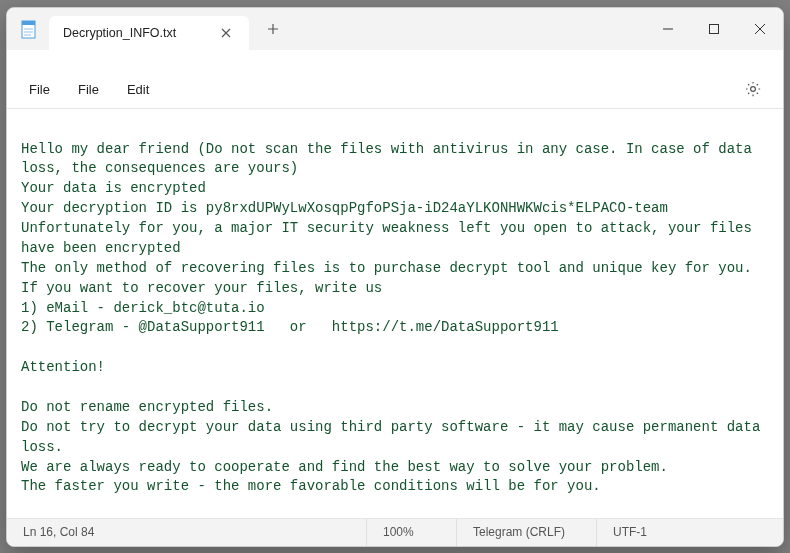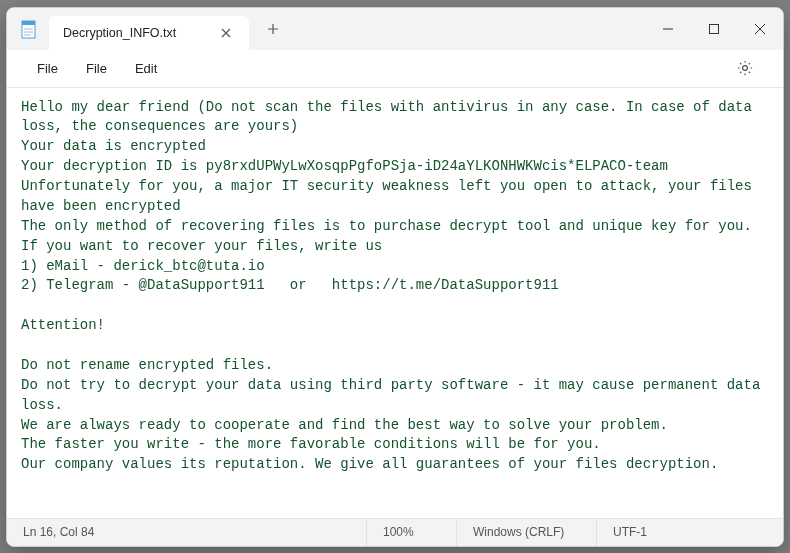--- a/index.html
+++ b/index.html
@@ -16,20 +16,21 @@
     .window {
       width: 778px;
       height: 540px;
       background: #ffffff;
       border-radius: 8px;
       box-shadow: 0 8px 24px rgba(0,0,0,0.3);
       display: flex;
       flex-direction: column;
       overflow: hidden;
       border: 1px solid #ccc;
+      gap: 21px;
     }
     .titlebar {
       height: 42px;
       background: #f3f3f3;
       display: flex;
       align-items: center;
       padding-left: 12px;
     }
     .app-icon {
       width: 18px;
@@ -68,21 +69,21 @@
     .win-controls { display: flex; }
     .win-btn {
       width: 46px; height: 42px;
       display: flex; align-items: center; justify-content: center;
       cursor: pointer;
     }
     .menubar {
       height: 38px;
       display: flex;
       align-items: center;
-      padding: 0 16px;
+      padding: 0 8px;
       border-bottom: 1px solid #e5e5e5;
     }
     .menu-item {
       padding: 6px 14px;
       font-size: 13px;
       color: #222;
       border-radius: 4px;
       cursor: pointer;
     }
     .menubar-spacer { flex: 1; }
@@ -200,17 +201,17 @@
 
 Do not rename encrypted files.
 Do not try to decrypt your data using third party software - it may cause permanent data loss.
 We are always ready to cooperate and find the best way to solve your problem.
 The faster you write - the more favorable conditions will be for you.
 Our company values its reputation. We give all guarantees of your files decryption.</div>
 
   <div class="statusbar">
     <div class="status-cell cursor">Ln 16, Col 84</div>
     <div class="status-cell zoom">100%</div>
-    <div class="status-cell eol">Windows (CRLF)</div>
+    <div class="status-cell eol">Telegram (CRLF)</div>
     <div class="status-cell enc">UTF-1</div>
   </div>
 
 </div>
 
 </body></html>

